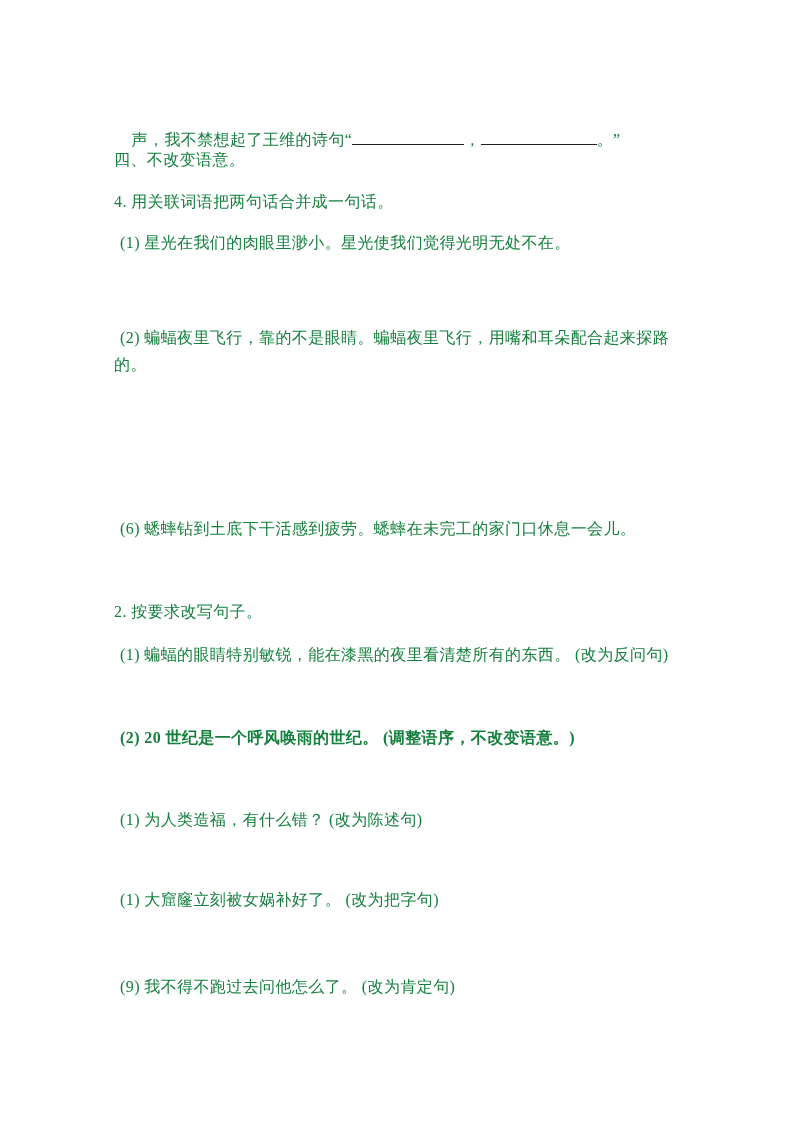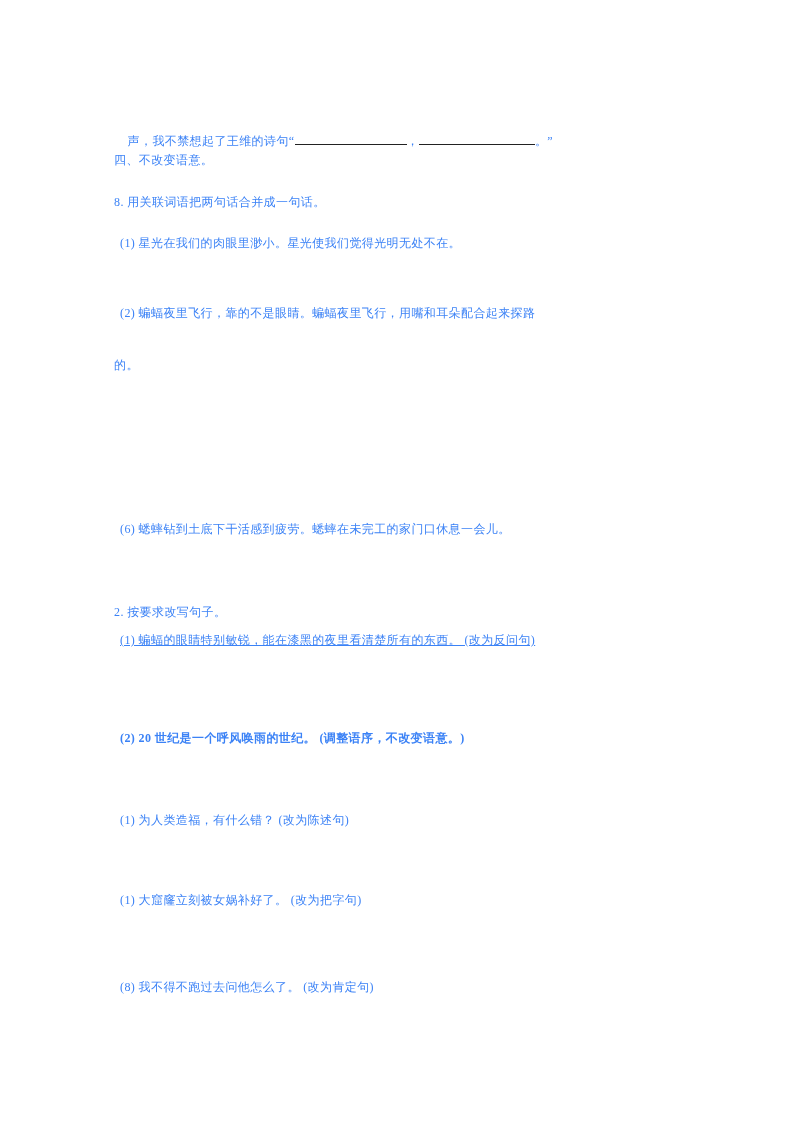--- a/index.html
+++ b/index.html
@@ -6,22 +6,22 @@
     margin: 0;
     padding: 0;
     background: #ffffff;
   }
   .page {
     position: relative;
     width: 793px;
     height: 1122px;
     background: #ffffff;
     font-family: "Liberation Serif", "DejaVu Serif", serif;
-    font-size: 12px;
-    color: #3b82f6;
+    font-size: 16px;
+    color: #15803d;
     letter-spacing: 0.4px;
     overflow: hidden;
   }
   .line {
     position: absolute;
     left: 114px;
     line-height: 22px;
     white-space: pre;
   }
   .line.indent {
@@ -34,48 +34,48 @@
     border-bottom: 1px solid #222222;
   }
   .blank.second {
     width: 116px;
   }
   
   .l-intro      { top: 107px; }
   .l-sec4       { top: 149px; }
   .l-q1title    { top: 191px; }
   .l-q1i1       { top: 232px; }
-  .l-q1i2       { top: 302px; }
+  .l-q1i2       { top: 327px; }
   .l-q1i2c      { top: 354px; }
   .l-q1i3       { top: 434px; }
   .l-q1i4       { top: 518px; }
   .l-q2title    { top: 601px; }
-  .l-q2i1       { top: 629px; text-decoration: underline; }
+  .l-q2i1       { top: 644px; }
   .l-q2i2       { top: 727px; font-weight: bold; }
   .l-q2i3       { top: 809px; }
   .l-q2i4       { top: 889px; }
   .l-q2i5       { top: 976px; }
 </style>
 </head>
 <body>
 
 <div class="page">
 
   <div class="line l-intro">
     <span>声，我不禁想起了王维的诗句“</span><span class="blank"></span><span>，</span><span class="blank second"></span><span>。”</span>
   </div>
 
   <div class="line l-sec4">四、不改变语意。</div>
 
-  <div class="line l-q1title">8. 用关联词语把两句话合并成一句话。</div>
+  <div class="line l-q1title">4. 用关联词语把两句话合并成一句话。</div>
   <div class="line indent l-q1i1">(1) 星光在我们的肉眼里渺小。星光使我们觉得光明无处不在。</div>
   <div class="line indent l-q1i2">(2) 蝙蝠夜里飞行，靠的不是眼睛。蝙蝠夜里飞行，用嘴和耳朵配合起来探路</div>
   <div class="line l-q1i2c">的。</div>
   <div class="line indent l-q1i4">(6) 蟋蟀钻到土底下干活感到疲劳。蟋蟀在未完工的家门口休息一会儿。</div>
 
   <div class="line l-q2title">2. 按要求改写句子。</div>
   <div class="line indent l-q2i1">(1) 蝙蝠的眼睛特别敏锐，能在漆黑的夜里看清楚所有的东西。 (改为反问句)</div>
   <div class="line indent l-q2i2">(2) 20 世纪是一个呼风唤雨的世纪。 (调整语序，不改变语意。)</div>
   <div class="line indent l-q2i3">(1) 为人类造福，有什么错？ (改为陈述句)</div>
   <div class="line indent l-q2i4">(1) 大窟窿立刻被女娲补好了。 (改为把字句)</div>
-  <div class="line indent l-q2i5">(8) 我不得不跑过去问他怎么了。 (改为肯定句)</div>
+  <div class="line indent l-q2i5">(9) 我不得不跑过去问他怎么了。 (改为肯定句)</div>
 
 </div>
 
 </body></html>

